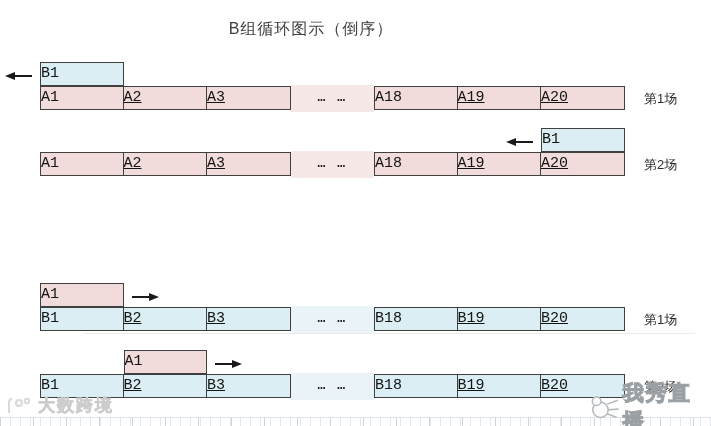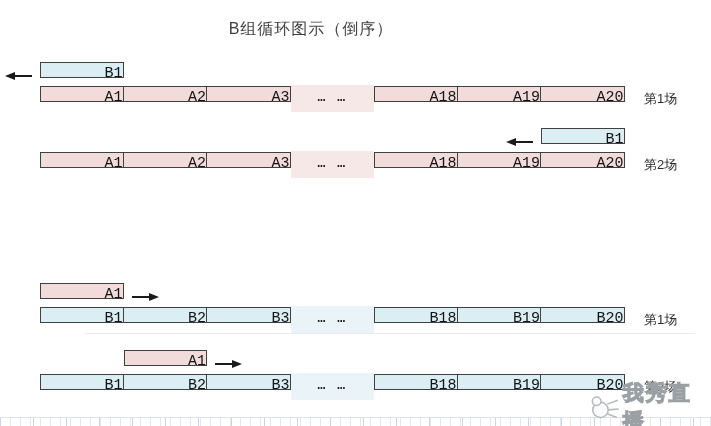--- a/index.html
+++ b/index.html
@@ -1,24 +1,24 @@
 <!DOCTYPE html>
 <html><head>
 <meta charset="utf-8">
 <style>
   html,body{margin:0;padding:0;background:#fff;}
   #canvas{position:relative;width:711px;height:426px;background:#ffffff;overflow:hidden;
           font-family:"Liberation Sans","DejaVu Sans",sans-serif;}
   .sec-title{position:absolute;left:0;width:622px;text-align:center;font-size:16px;
              line-height:22px;color:#3f3f3f;letter-spacing:1px;}
   .scene-row{position:absolute;left:0;width:711px;height:50px;}
-  .cell,.mover{position:absolute;box-sizing:border-box;height:16px;border:1.5px solid #404040;
-               text-align:right;font-family:"Liberation Mono","DejaVu Sans Mono",monospace;
+  .cell,.mover{position:absolute;box-sizing:border-box;height:24px;border:1.5px solid #404040;
+               text-align:left;font-family:"Liberation Mono","DejaVu Sans Mono",monospace;
                font-size:15px;line-height:21px;color:#141414;}
-  .cell.noleft{border-left:none;}
+  .cell.noleft{border-left:none;text-decoration:underline;}
   .gapcell{position:absolute;box-sizing:border-box;height:27px;border:none;text-align:center;
            font-family:"Liberation Mono","DejaVu Sans Mono",monospace;font-weight:bold;
            font-size:13px;line-height:26px;letter-spacing:2px;color:#1f1f1f;}
   .arrow{position:absolute;width:30px;height:12px;}
   .scene-label{position:absolute;font-size:13px;color:#2b2b2b;white-space:nowrap;text-align:center;}
   .ghost-line{position:absolute;left:85px;top:333px;width:610px;height:1px;
               background:rgba(120,130,140,0.16);}
   .grid-strip{position:absolute;left:0;top:417px;width:711px;height:9px;
               border-top:1px solid #dde4e9;
               background:repeating-linear-gradient(to right,#ccd5dc 0 1px,transparent 1px 33px),
@@ -31,20 +31,30 @@
             -webkit-text-stroke:1.1px #9aa0a4;}
 </style>
 </head>
 <body>
 
 <div id="canvas">
 
   <div class="ghost-line"></div>
   <div class="grid-strip"></div>
 
+  <div class="wm-left">
+    <svg width="28" height="20" viewBox="0 0 28 20">
+      <g fill="none" stroke="#d9d9d9" stroke-width="2">
+        <path d="M3 17 L3 6 Q3 3 6 3"></path>
+        <circle cx="13" cy="7" r="3"></circle>
+        <circle cx="21" cy="5" r="2.2"></circle>
+      </g>
+    </svg>
+    <span>大数跨境</span>
+  </div>
 
   <div class="wm-right">
     <svg width="34" height="32" viewBox="0 0 34 32">
       <g fill="none" stroke="#b5babd" stroke-width="1.6">
         <circle cx="13" cy="19" r="8" fill="#fdfdfd"></circle>
         <circle cx="9" cy="10" r="4.5" fill="#fdfdfd"></circle>
         <path d="M20 13 L31 9 M21 19 L32 18 M20 23 L30 27"></path>
       </g>
     </svg>
     <span>我秀直播</span>

